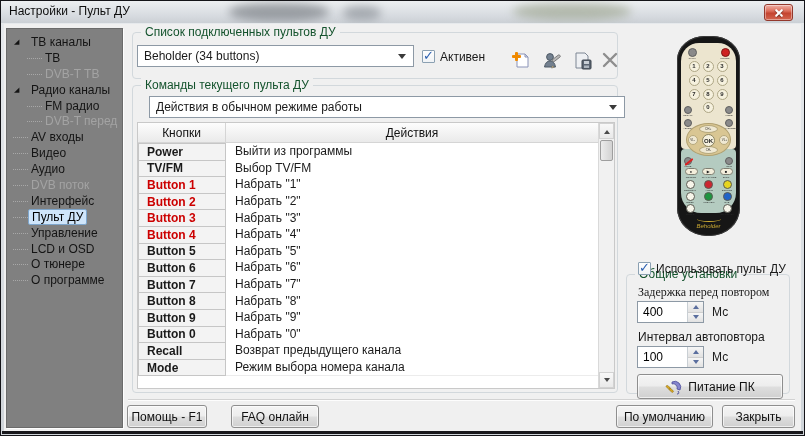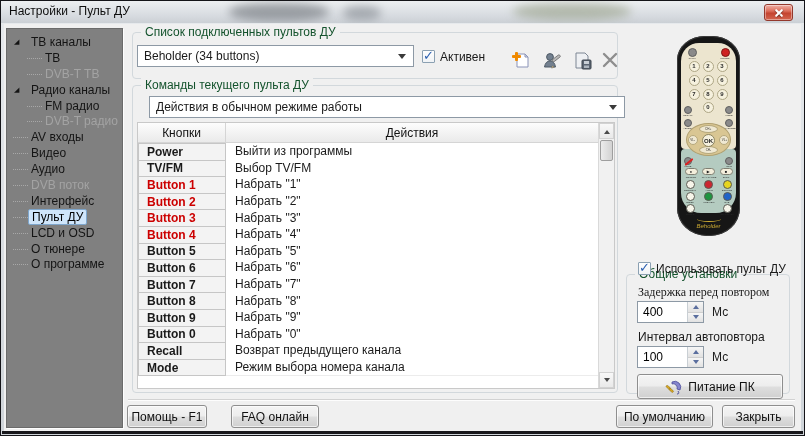--- a/index.html
+++ b/index.html
@@ -142,39 +142,42 @@
           <span class="tlabel">DVB-T ТВ</span>
         </div>
         <div class="tree-row lvl0 exp">
           <span class="tri">◢</span>
           <span class="tlabel">Радио каналы</span>
         </div>
         <div class="tree-row lvl1">
           <span class="tlabel">FM радио</span>
         </div>
         <div class="tree-row lvl1 dis">
-          <span class="tlabel">DVB-T радио</span>
+          <span class="tlabel">DVB-T перед</span>
         </div>
         <div class="tree-row lvl0">
           <span class="tlabel">AV входы</span>
         </div>
         <div class="tree-row lvl0">
           <span class="tlabel">Видео</span>
         </div>
         <div class="tree-row lvl0">
           <span class="tlabel">Аудио</span>
         </div>
         <div class="tree-row lvl0 dis">
           <span class="tlabel">DVB поток</span>
         </div>
         <div class="tree-row lvl0">
           <span class="tlabel">Интерфейс</span>
         </div>
         <div class="tree-row lvl0 sel">
           <span class="tlabel">Пульт ДУ</span>
+        </div>
+        <div class="tree-row lvl0">
+          <span class="tlabel">Управление</span>
         </div>
         <div class="tree-row lvl0">
           <span class="tlabel">LCD и OSD</span>
         </div>
         <div class="tree-row lvl0">
           <span class="tlabel">О тюнере</span>
         </div>
         <div class="tree-row lvl0">
           <span class="tlabel">О программе</span>
         </div>

